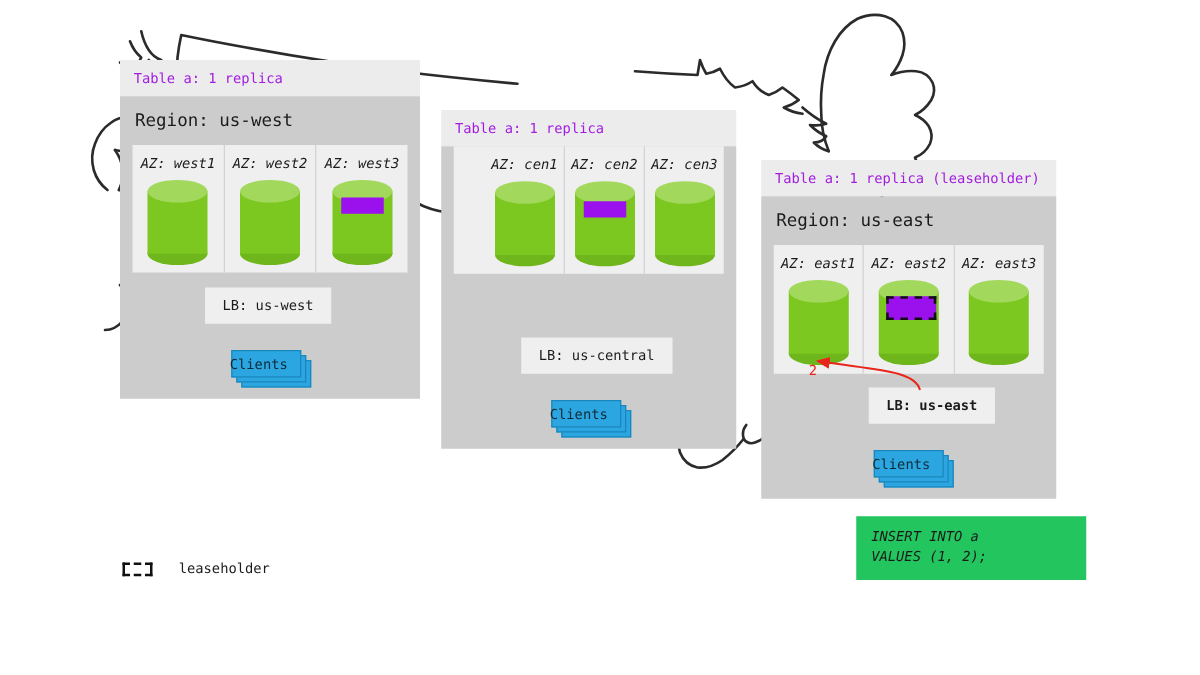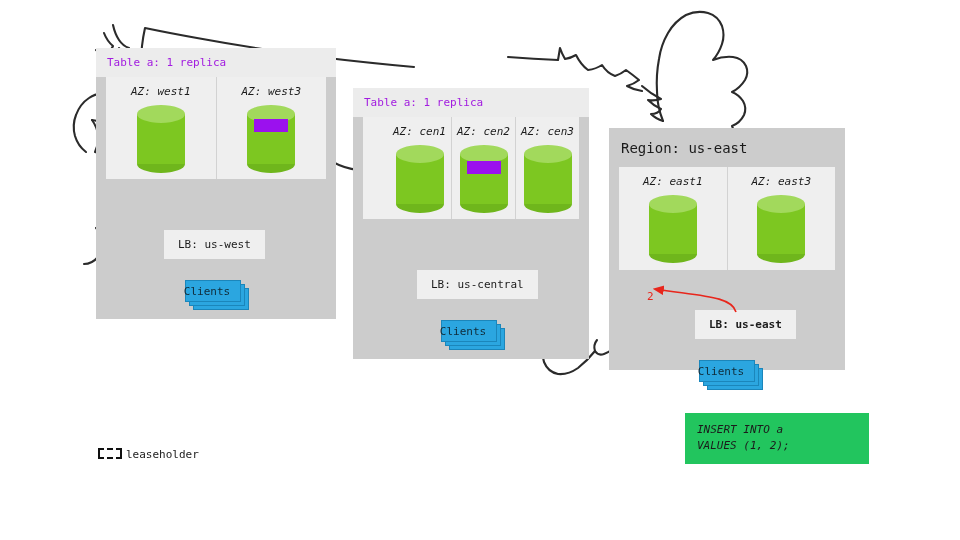--- a/index.html
+++ b/index.html
@@ -95,21 +95,21 @@
   .sqlbox{
     position:absolute;z-index:6;
     background:#22c55e;
     font-size:11px;line-height:1.45;color:#1b1b1b;
     padding:9px 12px 10px 12px;
     white-space:pre;
     font-style:italic;
   }
 
   
-  .legend{position:absolute;z-index:6;display:flex;align-items:flex-start;gap:4px;}
+  .legend{position:absolute;z-index:6;display:flex;align-items:flex-end;gap:21px;}
   .legend .swatch{
     width:24px;height:11px;
     border:2px dashed #101010;
     box-sizing:border-box;
     background:transparent;
   }
   .legend .ltext{font-size:11px;color:#1b1b1b;}
 
   
   #arrow-layer{position:absolute;left:0;top:0;width:960px;height:540px;z-index:7;pointer-events:none;}
@@ -188,23 +188,32 @@
       <marker id="redhead" markerWidth="7" markerHeight="7" refX="5.5" refY="3" orient="auto" markerUnits="strokeWidth">
         <path d="M0,0 L7,3 L0,6 z" fill="#e8261c"></path>
       </marker>
     </defs>
     <path d="M736 312 C 732 296 700 296 655 289" fill="none" stroke="#e8261c" stroke-width="1.6" marker-end="url(#redhead)"></path>
   </svg>
 
   <div class="region" id="region-0" style="left:96px;top:48px;width:240px;">
     <div class="region-header">Table a: 1 replica</div>
     <div class="region-body" style="height:230px;">
+      <div class="region-title">Region: us-west</div>
       <div class="az-row" style="height:102px;">
         <div class="az">
           <div class="az-label">AZ: west1</div>
+          <div class="cyl" style="width:48px;height:68px;">
+            <div class="cyl-bot"></div>
+            <div class="cyl-body"></div>
+            <div class="cyl-top"></div>
+          </div>
+        </div>
+        <div class="az">
+          <div class="az-label">AZ: west2</div>
           <div class="cyl" style="width:48px;height:68px;">
             <div class="cyl-bot"></div>
             <div class="cyl-body"></div>
             <div class="cyl-top"></div>
           </div>
         </div>
         <div class="az">
           <div class="az-label">AZ: west3</div>
           <div class="cyl" style="width:48px;height:68px;">
             <div class="cyl-bot"></div>
@@ -258,29 +267,39 @@
     <div class="lb" style="left:64px;top:182px;">LB: us-central</div>
     <div class="clients" style="left:88px;top:232px;width:66px;height:32px;">
       <div class="card c3"></div>
       <div class="card c2"></div>
       <div class="card c1"></div>
       <div class="label">Clients</div>
     </div>
   </div>
 
   <div class="region" id="region-2" style="left:609px;top:128px;width:236px;">
+    <div class="region-header">Table a: 1 replica (leaseholder)</div>
     <div class="region-body" style="height:230px;">
       <div class="region-title">Region: us-east</div>
       <div class="az-row" style="height:103px;">
         <div class="az">
           <div class="az-label">AZ: east1</div>
           <div class="cyl" style="width:48px;height:68px;">
             <div class="cyl-bot"></div>
             <div class="cyl-body"></div>
             <div class="cyl-top"></div>
+          </div>
+        </div>
+        <div class="az">
+          <div class="az-label">AZ: east2</div>
+          <div class="cyl" style="width:48px;height:68px;">
+            <div class="cyl-bot"></div>
+            <div class="cyl-body"></div>
+            <div class="cyl-top"></div>
+            <div class="replica leaseholder" style="left:6px;top:13px;width:36px;height:15px;"></div>
           </div>
         </div>
         <div class="az">
           <div class="az-label">AZ: east3</div>
           <div class="cyl" style="width:48px;height:68px;">
             <div class="cyl-bot"></div>
             <div class="cyl-body"></div>
             <div class="cyl-top"></div>
           </div>
         </div>

